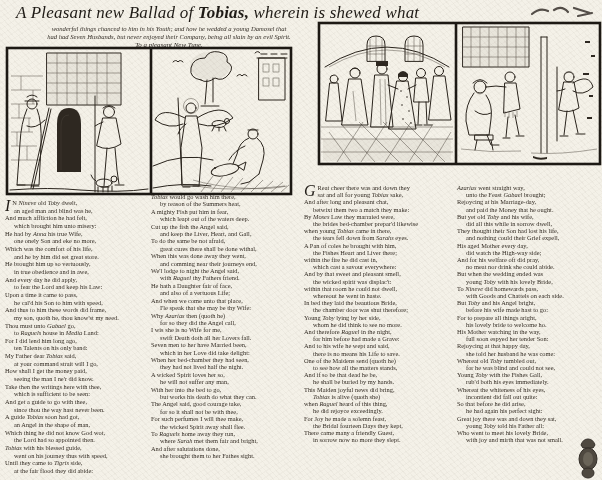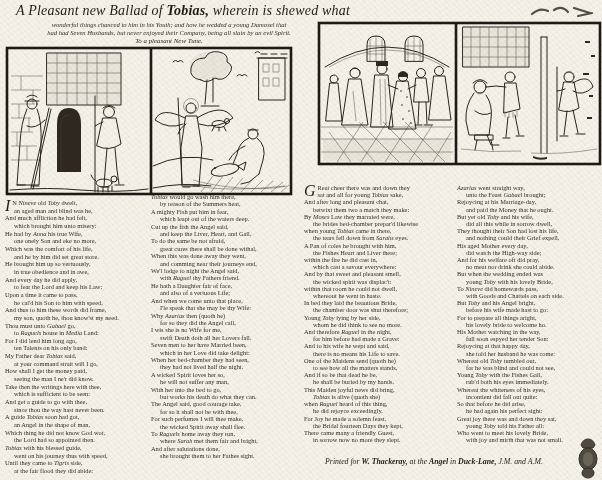--- a/index.html
+++ b/index.html
@@ -3,21 +3,21 @@
 <meta charset="utf-8">
 <style>
   html,body{margin:0;padding:0;background:#888;}
   .page{position:relative;width:602px;height:480px;background:#f4f1e8;overflow:hidden;
         font-family:"Liberation Serif","DejaVu Serif",serif;color:#2e2922;}
   .page::before{content:"";position:absolute;inset:0;pointer-events:none;
     background-image:repeating-linear-gradient(47deg,rgba(120,110,95,.05) 0 1px,transparent 1px 4px),
                      repeating-linear-gradient(-33deg,rgba(120,110,95,.04) 0 1px,transparent 1px 5px);}
   
   .title-block{position:absolute;left:16px;top:3px;width:306px;text-align:center;}
-  .t1{font-size:14px;font-style:italic;color:#1f1b16;letter-spacing:.2px;white-space:nowrap;}
+  .t1{font-size:17px;font-style:italic;color:#1f1b16;letter-spacing:.2px;white-space:nowrap;}
   .t1 b{font-weight:bold;}
   .t2{font-size:6.6px;font-style:italic;line-height:7.6px;color:#332d26;margin-top:2px;}
   .tune{font-size:6.9px;font-style:italic;margin-top:1px;color:#2b2620;}
   
   .col{position:absolute;font-size:6.4px;color:#342d25;}
   #col1{left:5px;  top:199px;width:143px;line-height:7.65px;}
   #col2{left:151px;top:193px;width:149px;line-height:7.4px;}
   #col3{left:304px;top:184px;width:152px;line-height:7.2px;}
   #col4{left:457px;top:184px;width:144px;line-height:7.2px;}
   .vln{white-space:nowrap;}
@@ -383,21 +383,20 @@
       <div class="vln">Whereat the whiteness of his eyes,</div>
       <div class="vln ind">incontient did fall out quite:</div>
       <div class="vln">So that before he did arise,</div>
       <div class="vln ind">he had again his perfect sight:</div>
       <div class="vln">Great joy there was and down they sat,</div>
       <div class="vln ind">young <i>Toby</i> told his Father all:</div>
       <div class="vln">Who went to meet his lovely Bride,</div>
       <div class="vln ind">with joy and mirth that was not small.</div>
     </div>
 
-  <div class="imprint"><span>Printed for </span><span class="imp-b">W. Thackeray,</span><span> at the </span><span class="imp-b">Angel</span><span> in </span><span class="imp-b">Duck-Lane,</span><span> J.M. and A.M.</span></div>
 
   <svg id="ornament" class="wcut" viewBox="0 0 24 42">
     <g fill="#4f4940" stroke="#332e28" stroke-width="1">
       <path d="M5,8 q2,-6 7,-6 q5,0 7,6 l-2,3 h-10 z"></path>
       <ellipse cx="12" cy="22" rx="9" ry="11"></ellipse>
       <ellipse cx="12" cy="36" rx="6" ry="5"></ellipse>
     </g>
     <ellipse cx="12" cy="22" rx="5" ry="7" fill="#6a6458"></ellipse>
   </svg>
 

